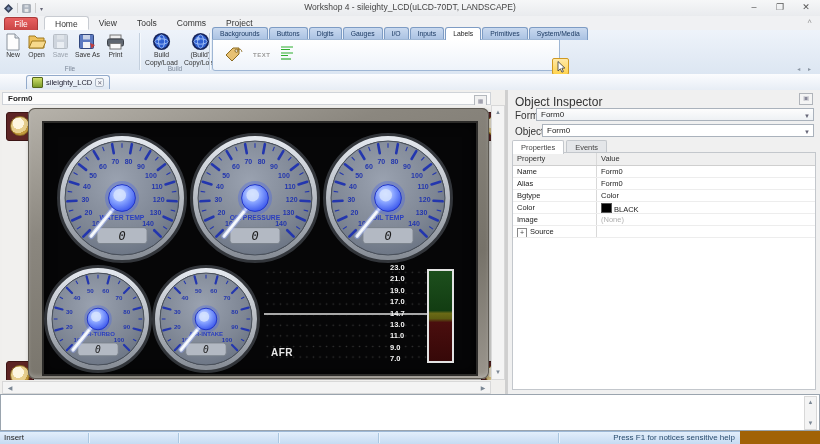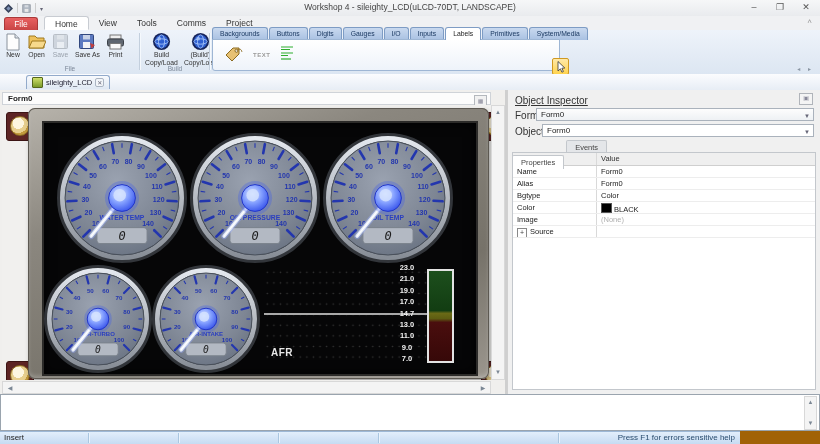--- a/index.html
+++ b/index.html
@@ -78,46 +78,46 @@
   .screw{position:absolute;left:3px;top:3px;width:18px;height:18px;border-radius:50%;
          background:radial-gradient(circle at 40% 35%, #fdf6e0 0 35%, #e7cf8e 36% 60%, #c39a3e 61% 100%);
          border:1px solid #8a6a20;}
 
   
   #afr-scope{left:220px;top:144px;width:173px;height:95px;
              background-image:radial-gradient(circle,#343434 0.8px,transparent 1px);background-size:6.6px 10.6px;}
   #afr-line{position:absolute;left:0;top:46px;width:172px;height:2px;background:#a9a9a9;}
   #afr-label{position:absolute;left:7px;bottom:4px;color:#e8e8e8;font-size:10px;font-weight:bold;letter-spacing:.5px;}
   #afr-scale{left:346px;top:141px;width:34px;height:99px;display:flex;flex-direction:column;justify-content:space-between;}
-  #afr-scale span{color:#f2f2f2;font-size:7.5px;font-weight:bold;text-align:center;line-height:8px;}
+  #afr-scale span{color:#f2f2f2;font-size:7.5px;font-weight:bold;text-align:left;line-height:8px;}
   #afr-bar{left:383px;top:146px;width:23px;height:90px;border:2px solid #e3e3e3;}
 
   
   .sb{background:#f4f4f4;border:1px solid #d8d8d8;box-sizing:border-box;}
   .sb .arr{position:absolute;color:#7b8794;font-size:6px;line-height:11px;width:100%;text-align:center;}
   #vscroll{left:491px;top:15px;width:14px;height:275px;}
   #hscroll{left:2px;top:291px;width:489px;height:13px;}
   #hscroll .arr{width:12px;height:13px;line-height:13px;top:0;}
   #msg-scroll{right:2px;top:1px;width:13px;height:34px;}
 
   
   #inspector{left:507px;top:0;width:313px;height:304px;background:#f0f0f0;border-left:1px solid #d0d0d0;box-sizing:border-box;}
-  #insp-title{left:7px;top:5px;font-size:10px;color:#333;text-decoration:underline;}
+  #insp-title{left:7px;top:5px;font-size:12px;color:#333;}
   #insp-btn{right:7px;top:3px;width:12px;height:10px;border:1px solid #b0b4ba;background:#f4f4f4;
             font-size:6px;color:#889;text-align:center;line-height:9px;}
   .insp-label{font-size:10px;color:#333;}
   .dd{border:1px solid #aab2bc;background:linear-gradient(#fdfdfd,#eef1f4);height:13px;box-sizing:border-box;
       font-size:8px;line-height:11px;padding:0 4px;color:#222;}
   .dd .caret{position:absolute;right:3px;top:2px;font-size:6px;color:#667;}
   #dd-form{left:28px;top:18px;right:6px;}
   #dd-object{left:34px;top:34px;right:6px;background:#fff;}
   #insp-tabs{left:4px;top:50px;display:flex;}
   .insp-tab{font-size:7.5px;padding:2px 8px;border:1px solid #c3c7cc;border-bottom:none;background:#e4e6e9;color:#444;
             border-radius:2px 2px 0 0;margin-right:2px;}
-  .insp-tab.active{background:#fff;position:relative;z-index:2;margin-top:15px;}
+  .insp-tab.active{background:#fff;position:relative;z-index:2;}
   #prop-grid{left:4px;top:62px;right:4px;bottom:4px;background:#fff;border:1px solid #c3c7cc;}
   .grid-head{display:flex;height:12px;background:#efefef;border-bottom:1px solid #cfcfcf;font-size:7.5px;color:#333;}
   .grid-head div{padding:1px 4px;box-sizing:border-box;}
   .gc1{width:84px;border-right:1px solid #d9d9d9;}
   .grid-row{display:flex;height:11px;border-bottom:1px solid #ededed;font-size:7.5px;color:#222;}
   .grid-row div{padding:0.5px 4px;box-sizing:border-box;overflow:hidden;white-space:nowrap;}
   .muted{color:#b0b0b0;}
   .swatch{display:inline-block;width:9px;height:8px;vertical-align:-1px;margin-right:2px;border:1px solid #555;}
   .expand{display:inline-block;width:8px;height:8px;border:1px solid #888;background:#fff;font-size:7px;line-height:7px;
           text-align:center;vertical-align:-1px;margin-right:3px;color:#444;}
@@ -691,15 +691,15 @@
     </div>
   </div>
 
   <div class="abs" id="statusbar">
     <span id="status-left">Insert</span>
     <span class="status-div" style="left:88px;"></span>
     <span class="status-div" style="left:178px;"></span>
     <span class="status-div" style="left:278px;"></span>
     <span class="status-div" style="left:378px;"></span>
     <span class="status-div" style="left:558px;"></span>
-    <span id="status-right">Press F1 for errors sensitive help</span>
+    <span id="status-right">Press F1 for notices sensitive help</span>
   </div>
 </div>
 
 </body></html>

